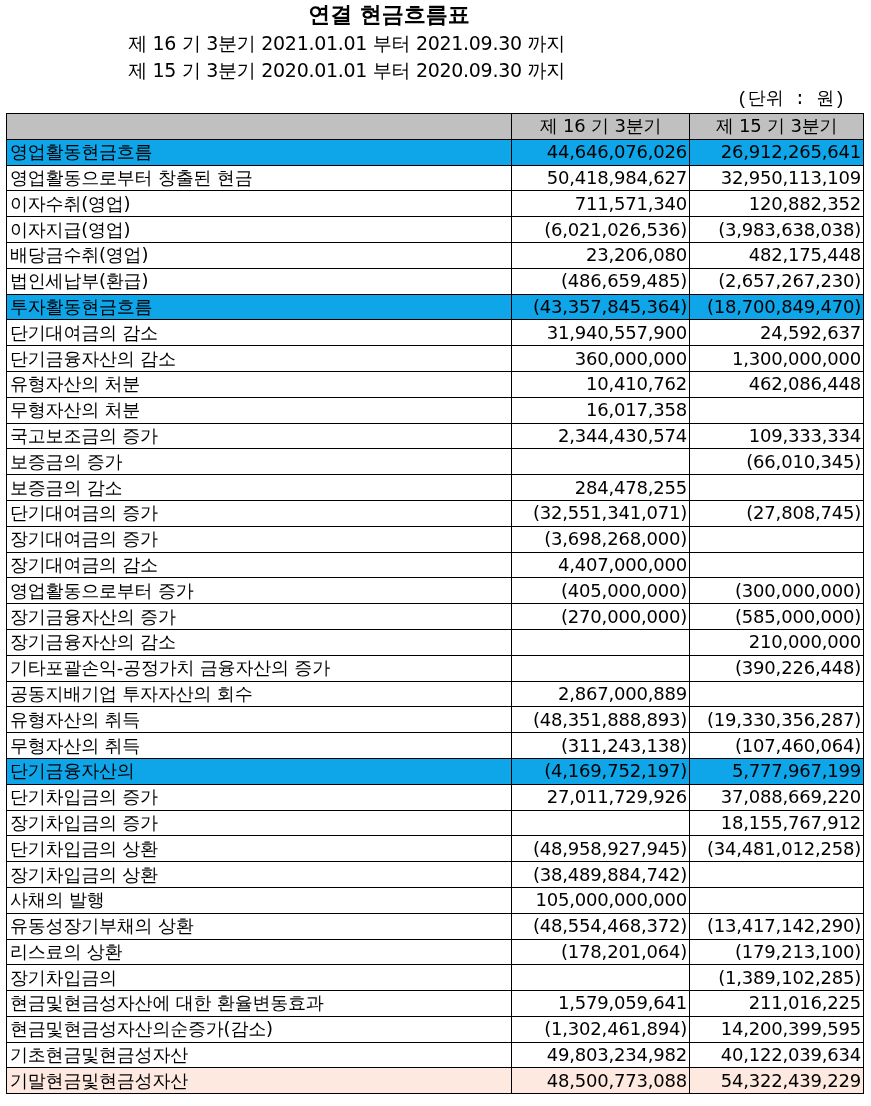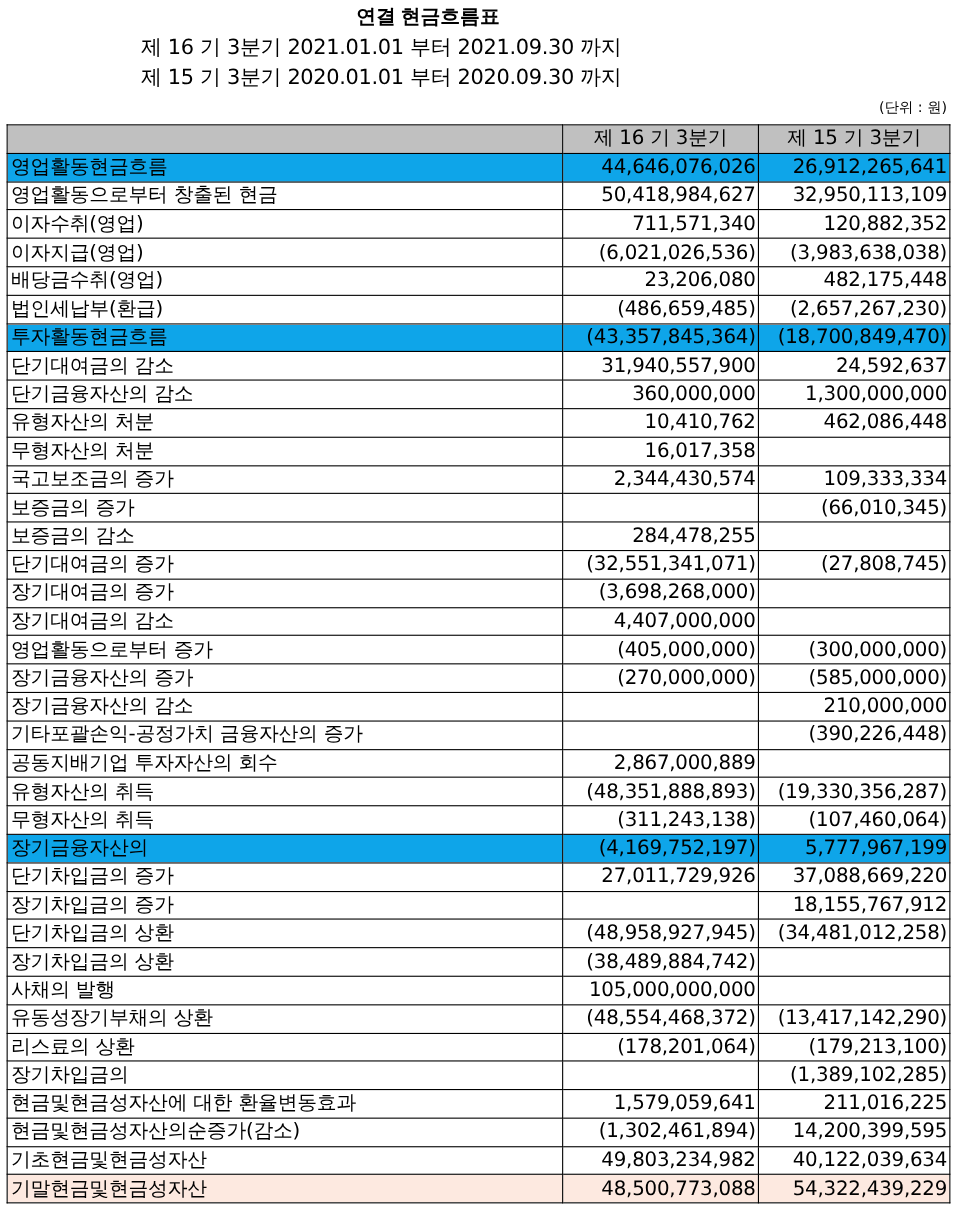--- a/index.html
+++ b/index.html
@@ -4,30 +4,30 @@
 <style>
   html, body { margin: 0; padding: 0; background: #ffffff; }
   body {
     width: 871px; height: 1106px; overflow: hidden;
     font-family: "DejaVu Sans", "Liberation Sans", sans-serif;
     color: #000;
     position: relative;
   }
   .title {
     position: absolute; left: 0; top: 0; width: 778px; height: 30px;
-    text-align: center; font-size: 18px; font-weight: bold; line-height: 30px; font-family: Liberation Serif, serif;
+    text-align: center; font-size: 22px; font-weight: bold; line-height: 30px;
   }
   .period {
     position: absolute; left: 0; width: 693px; text-align: center;
     font-size: 19px; line-height: 26px; letter-spacing: -0.3px;
   }
   .period.p1 { top: 30px; }
   .period.p2 { top: 57px; }
   .unit {
-    position: absolute; right: 10px; top: 86px; font-size: 13px; line-height: 26px;
+    position: absolute; right: 26px; top: 86px; font-size: 18px; line-height: 26px; font-family: Liberation Mono, monospace;
   }
   table {
     position: absolute; left: 6px; top: 113px;
     width: 857px; border-collapse: collapse; table-layout: fixed; border-radius: 10px;
   }
   col.c-label { width: 505px; }
   col.c-cur { width: 178px; }
   col.c-prev { width: 174px; }
   td, th {
     border: 1px solid #000; height: 24.8px; padding: 0 3px;
@@ -177,21 +177,21 @@
         <td class="label">유형자산의 취득</td>
         <td class="num">(48,351,888,893)</td>
         <td class="num">(19,330,356,287)</td>
       </tr>
       <tr class="indent">
         <td class="label">무형자산의 취득</td>
         <td class="num">(311,243,138)</td>
         <td class="num">(107,460,064)</td>
       </tr>
       <tr class="section">
-        <td class="label">장기금융자산의</td>
+        <td class="label">단기금융자산의</td>
         <td class="num">(4,169,752,197)</td>
         <td class="num">5,777,967,199</td>
       </tr>
       <tr class="indent">
         <td class="label">단기차입금의 증가</td>
         <td class="num">27,011,729,926</td>
         <td class="num">37,088,669,220</td>
       </tr>
       <tr class="indent">
         <td class="label">장기차입금의 증가</td>

